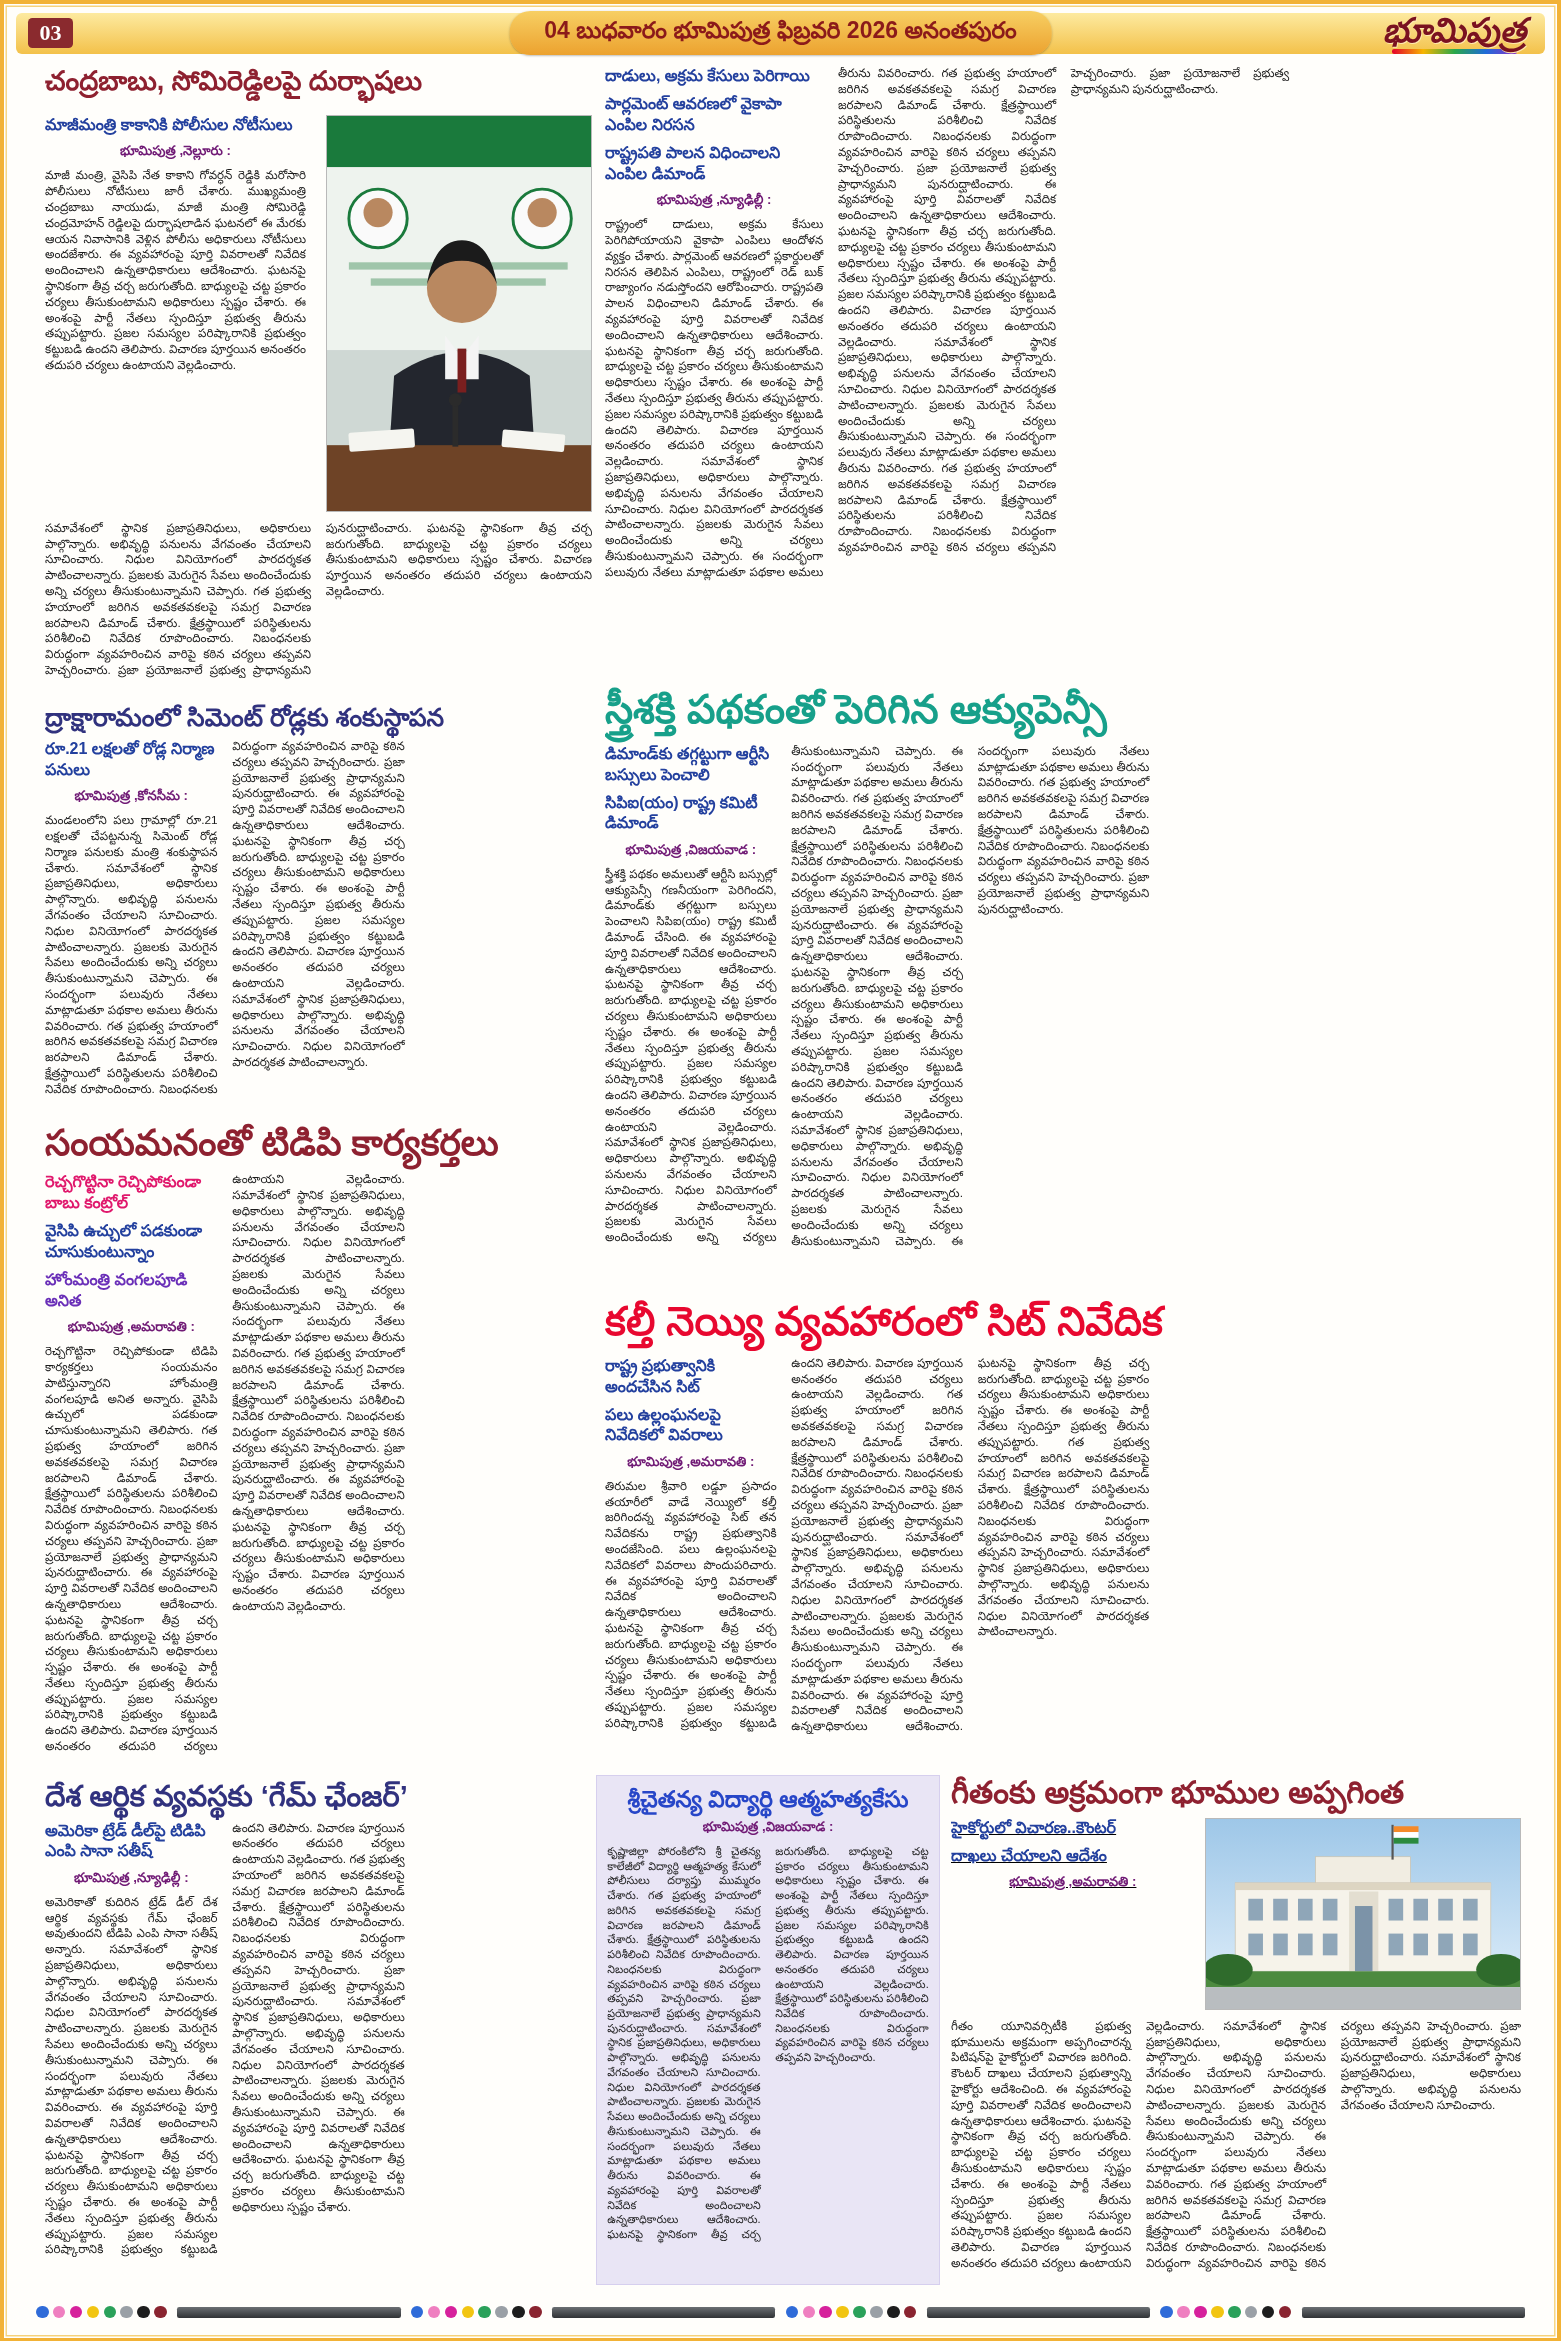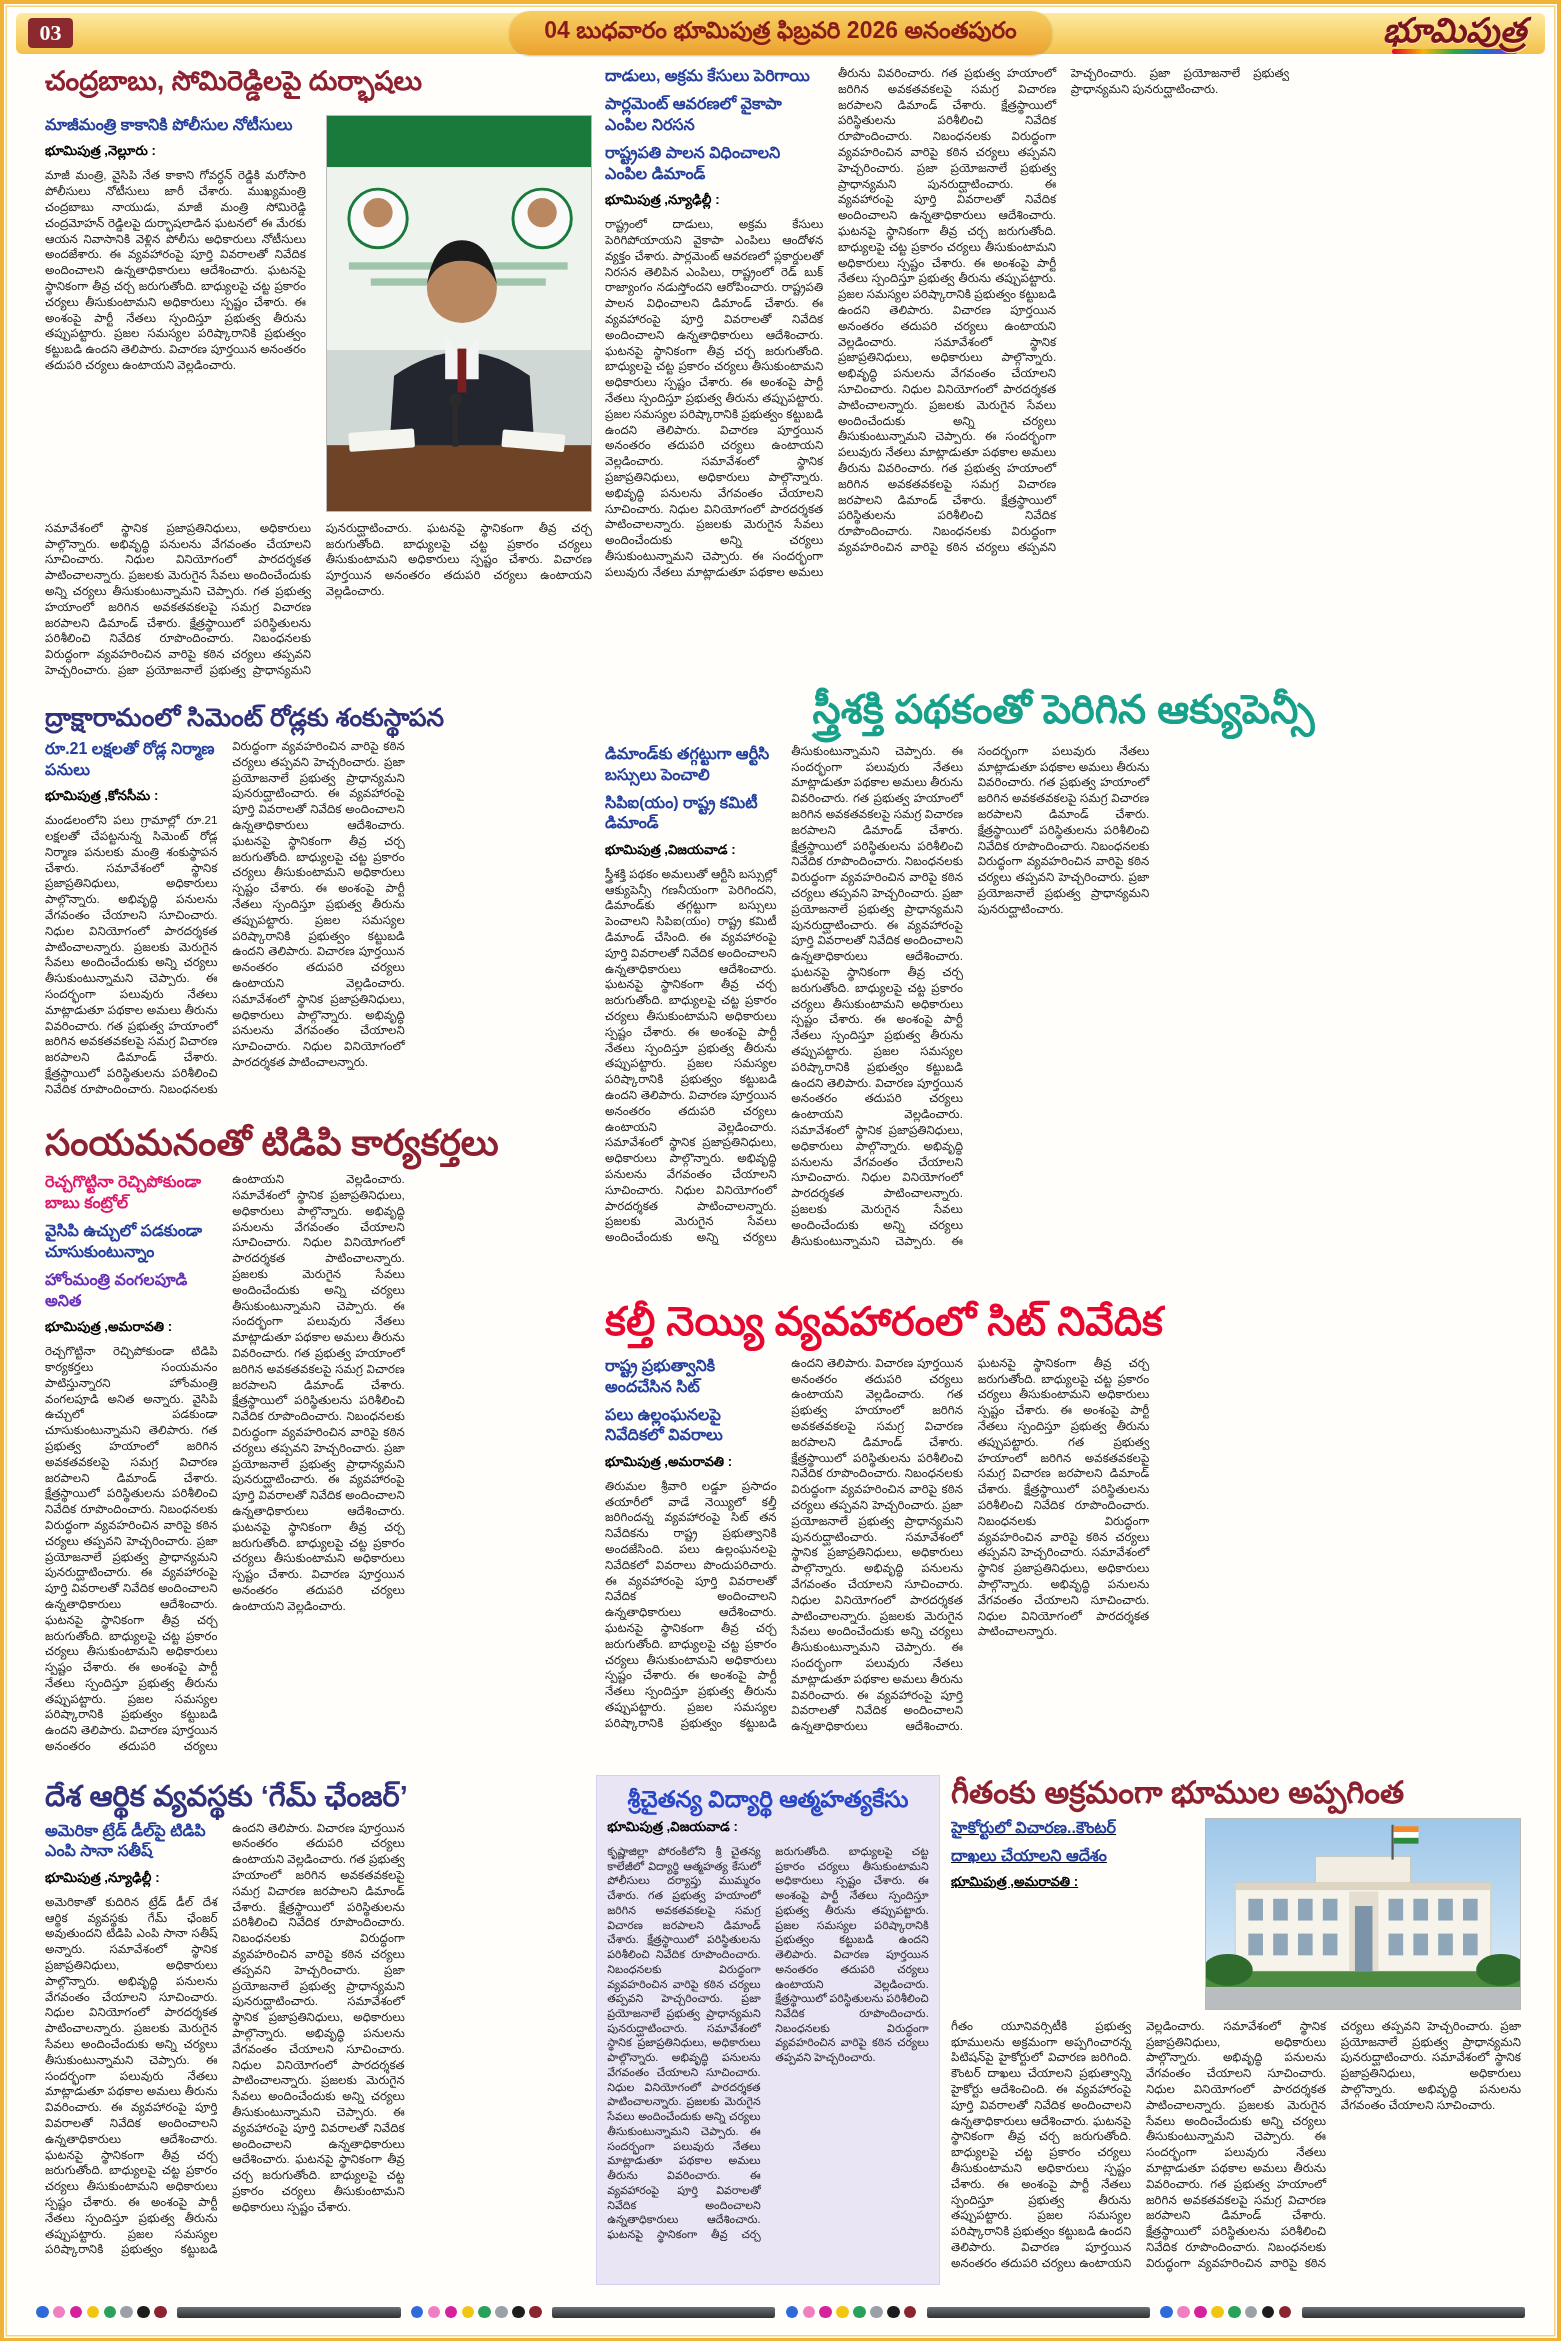--- a/index.html
+++ b/index.html
@@ -33,30 +33,30 @@
   .rainbow{
     height:4.4px; width:125px; margin:2.2px auto 0; border-radius:2.2px;
     background:linear-gradient(90deg,#e4002b,#f7b500,#2aa84a,#1f6bd8,#8b2fc9);
   }
   
   .art{ position:absolute; overflow:hidden; }
   .hl{ font-weight:bold; line-height:1.15; }
   .hl-a1{ font-size:27px; color:#8e2130; margin-bottom:18px; }
   .hl-a2{ font-size:46px; color:#e8082f; margin-bottom:13.2px; }
   .hl-a3{ font-size:25px; color:#31327e; margin-bottom:7.3px; }
-  .hl-a4{ font-size:40px; color:#17a08a; margin-bottom:11.8px;text-align:center; }
+  .hl-a4{ font-size:40px; color:#17a08a; margin-bottom:11.8px; }
   .hl-a5{ font-size:36px; color:#8e2130; margin-bottom:8.8px; }
   .hl-a6{ font-size:40px; color:#e8082f; margin-bottom:11.8px; }
   .hl-a7{ font-size:29px; color:#31327e; margin-bottom:7.3px; }
   .hl-a8{ font-size:23px; color:#2746c8; text-align:center; margin-bottom:5.9px; }
   .hl-a9{ font-size:31px; color:#8e2130; margin-bottom:7.3px; }
   .subhead{ color:#23409e; font-weight:bold; font-size:16px; line-height:1.3; margin-bottom:7.3px; }
   .subhead.red{ color:#e0186c; }
   .subhead.purple{ color:#6a2fb8; }
-  .byline{ color:#000000; font-weight:bold; font-size:13.2px; margin:5.9px 0 7.3px; }
+  .byline{ color:#701a75; font-weight:bold; font-size:13.2px; margin:5.9px 0 7.3px; text-align:center; }
   .bodytext{ font-size:11.8px; line-height:1.34; text-align:justify; color:#1c1c1c; }
   .flow{ column-gap:14.7px; column-fill:auto; overflow:hidden; }
   .cols-2{ column-count:2; } .cols-3{ column-count:3; }
   .cols-4{ column-count:4; } .cols-5{ column-count:5; }
   .a1-row{ display:grid; grid-template-columns:1fr 266px; gap:20px; margin-bottom:8.8px; }
   .a9-row{ display:grid; grid-template-columns:1fr 316px; gap:10.3px; margin-bottom:8.8px;text-decoration:underline; }
   figure.photo{ margin:0; }
   figure.photo svg{ display:block; width:100%; height:100%; border:0.7px solid #b9b9b9; }
   .panel-lavender{ background:#e9e5f5; padding:10.3px; border:0.7px solid #d6cfee; }
   

